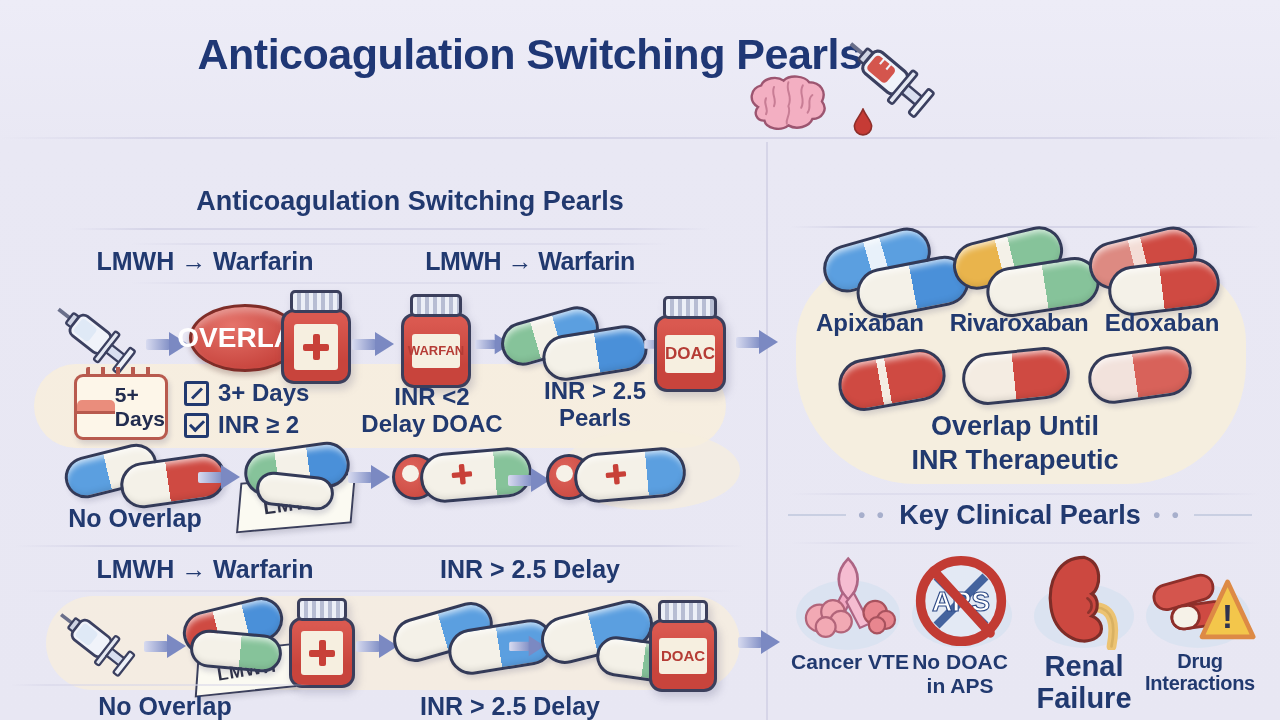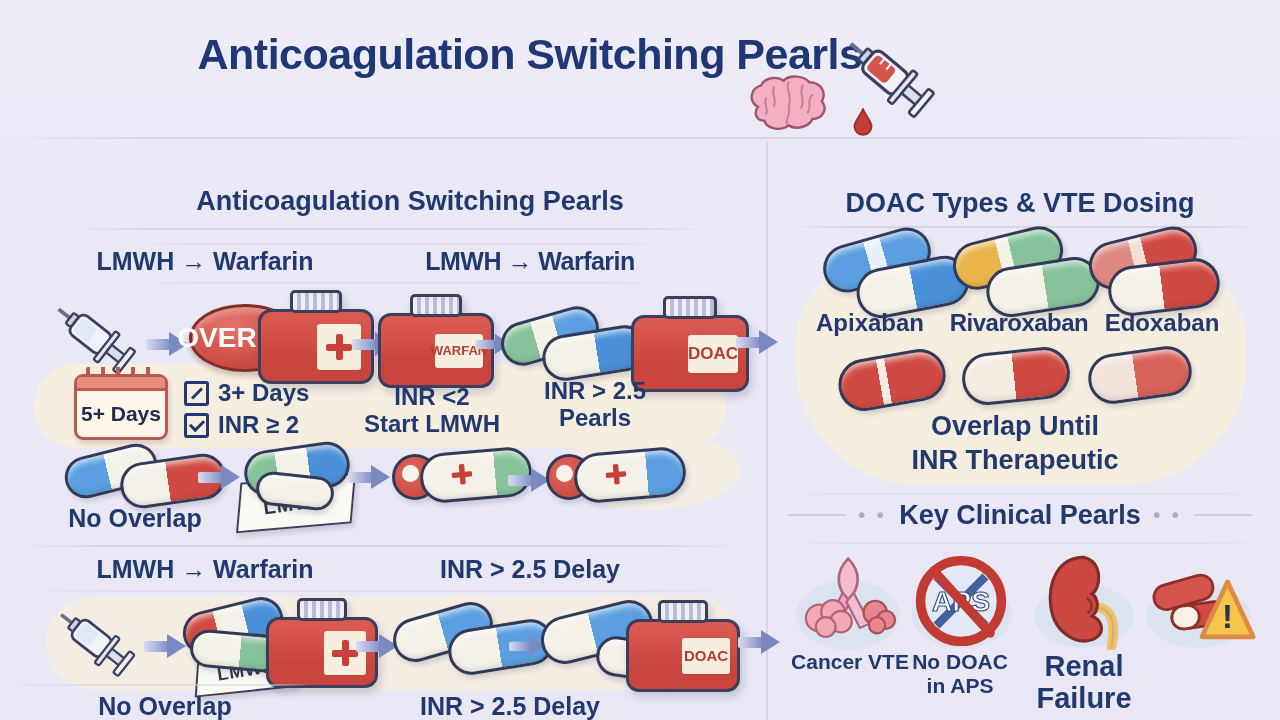--- a/index.html
+++ b/index.html
@@ -17,35 +17,35 @@
   .rpill{position:absolute;border-radius:50%;background:radial-gradient(circle at 38% 35%,#de655c,#c8443c);border:3px solid #333a58;box-shadow:2px 4px 5px rgba(70,70,110,.18);}
   .rpill::after{content:"";position:absolute;left:7px;top:8px;width:17px;height:17px;border-radius:50%;background:#f6f2e8;}
   .cross{position:absolute;width:26px;height:26px;}
   .cross::before{content:"";position:absolute;left:10px;top:0;width:7px;height:26px;background:#c84038;border-radius:2px;}
   .cross::after{content:"";position:absolute;top:10px;left:0;width:26px;height:7px;background:#c84038;border-radius:2px;}
   .cross.sm{transform:scale(.78);}
   .bottle{position:absolute;display:flex;flex-direction:column;align-items:center;filter:drop-shadow(3px 5px 4px rgba(70,70,110,.22));}
   .bottle .cap-top{width:72%;height:17px;border:3px solid #3b3f5c;border-radius:5px;
     background:repeating-linear-gradient(90deg,#eceff7 0 4px,#b7bdd3 4px 8px);z-index:2;}
   .bottle .bbody{width:100%;flex:1;margin-top:-4px;border:3px solid #3b3f5c;border-radius:13px;
-    background:linear-gradient(180deg,#da5950 8%,#c8443c 70%);display:flex;align-items:center;justify-content:center;padding-left:46px;}
+    background:linear-gradient(180deg,#da5950 8%,#c8443c 70%);display:flex;align-items:center;justify-content:center;}
   .bottle .blabel{background:#f6efe0;border-radius:3px;display:flex;align-items:center;justify-content:center;font-weight:bold;color:#b53c35;}
   .arrow{position:absolute;display:flex;align-items:center;}
   .arrow .shaft{width:24px;height:11px;background:linear-gradient(90deg,#d8dbf0,#8290c6);border-radius:2px;}
   .arrow .head{width:0;height:0;border-top:12px solid transparent;border-bottom:12px solid transparent;border-left:19px solid #7b89c2;margin-left:-1px;}
   .oval{position:absolute;border-radius:50%;background:radial-gradient(ellipse at 38% 30%,#e5736a,#c6423b 78%);
     border:3px solid #7e2d28;display:flex;align-items:center;justify-content:center;color:#fff;font-weight:bold;
     box-shadow:0 4px 5px rgba(80,40,40,.25), inset 0 5px 7px rgba(255,255,255,.35);}
   .paper{position:absolute;background:#fbfaf2;border:2px solid #3b3f5c;display:flex;align-items:center;justify-content:center;
     font-weight:bold;color:#2f3247;box-shadow:3px 4px 5px rgba(60,60,90,.18);}
   .checkrow{display:flex;align-items:center;gap:9px;font-weight:bold;color:#21396f;}
   .cb{width:19px;height:19px;border:3px solid #21396f;border-radius:3px;display:flex;align-items:center;justify-content:center;flex:0 0 auto;}
   .tick{width:11px;height:6px;border-left:3px solid #21396f;border-bottom:3px solid #21396f;transform:rotate(-45deg) translate(1px,-1px);}
   .slash{width:14px;height:3px;background:#21396f;transform:rotate(-45deg);}
-  .calendar{position:absolute;background:#fdf6e9;border:3px solid #b85a4e;border-radius:9px;display:flex;flex-direction:column;align-items:center;box-shadow:2px 4px 5px rgba(70,70,110,.18);}
+  .calendar{position:absolute;background:#fdf6e9;border:3px solid #b85a4e;border-radius:9px;display:flex;align-items:center;box-shadow:2px 4px 5px rgba(70,70,110,.18);}
   .cal-top{width:100%;height:14px;background:#ea8d7c;border-bottom:3px solid #b85a4e;border-radius:5px 5px 0 0;box-sizing:border-box;}
   .cal-rings{position:absolute;top:-10px;left:9px;right:9px;height:10px;
     background:repeating-linear-gradient(90deg,#b85a4e 0 4px,rgba(0,0,0,0) 4px 15px);border-radius:2px;}
   .cal-text{flex:1;display:flex;align-items:center;font-weight:bold;color:#222c4f;}
   .mline{display:inline-block;height:3px;background:#9c3642;border-radius:2px;vertical-align:middle;}
   .halo{position:absolute;background:#dbe3f1;border-radius:50%;}
   .pline{display:inline-block;height:2px;width:58px;background:#c9cfe2;vertical-align:middle;}
   .pdots{color:#a7afcc;font-weight:bold;letter-spacing:3px;font-size:20px;vertical-align:middle;}
 </style>
 </head>
@@ -168,21 +168,21 @@
     </div>
     <div class="checkrow" style="font-size:24px;">
       <span class="cb">
           <span class="tick"></span>
         </span>
       <span>INR ≥ 2</span>
     </div>
   </div>
   <div class="abs txt" style="left:347px;top:384px;width:170px;font-size:24px;">
     <div>INR &lt;2</div>
-    <div>Start LMWH</div>
+    <div>Delay DOAC</div>
   </div>
   <div class="abs txt" style="left:520px;top:378px;width:150px;font-size:24px;">
     <div>INR &gt; 2.5</div>
     <div>Pearls</div>
   </div>
 
   <span class="cap" style="left:64px;top:450px;width:88px;height:36px;transform:rotate(-14deg);background:linear-gradient(90deg,#5b9fe0 0 46%,#f4f1e8 46%);"></span>
   <span class="cap" style="left:120px;top:458px;width:100px;height:40px;transform:rotate(-8deg);background:linear-gradient(90deg,#f4f1e8 0 45%,#cf4a42 45%);"></span>
   <div class="abs txt" style="left:40px;top:504px;width:190px;font-size:25px;">No Overlap</div>
   <span class="arrow" style="left:198px;top:465px;">
@@ -273,21 +273,20 @@
       <span class="shaft"></span>
       <span class="head"></span>
     </span>
 
   <div class="hline soft" style="left:10px;top:684px;width:300px;"></div>
   <div class="abs txt" style="left:60px;top:692px;width:210px;font-size:25px;">No Overlap</div>
   <div class="abs txt" style="left:370px;top:692px;width:280px;font-size:25px;">INR &gt; 2.5 Delay</div>
 
   <div class="blob" style="left:796px;top:262px;width:450px;height:222px;border-radius:80px 80px 120px 120px;opacity:.95;"></div>
 
-  <div class="abs txt" style="left:790px;top:188px;width:460px;font-size:27px;">DOAC Types &amp; VTE Dosing</div>
   <div class="hline" style="left:790px;top:226px;width:470px;"></div>
 
   <span class="cap" style="left:822px;top:236px;width:104px;height:42px;transform:rotate(-16deg);background:linear-gradient(90deg,#5b9fe0 0 42%,#e8f1fa 42% 58%,#5b9fe0 58%);"></span>
   <span class="cap" style="left:856px;top:262px;width:108px;height:44px;transform:rotate(-11deg);background:linear-gradient(90deg,#f4f1e8 0 50%,#4a90d9 50%);"></span>
 
   <span class="cap" style="left:952px;top:234px;width:106px;height:42px;transform:rotate(-14deg);background:linear-gradient(90deg,#e9b44c 0 42%,#f4f1e8 42% 54%,#86c39a 54%);"></span>
   <span class="cap" style="left:986px;top:262px;width:108px;height:44px;transform:rotate(-9deg);background:linear-gradient(90deg,#f4f1e8 0 52%,#86c39a 52%);"></span>
 
   <span class="cap" style="left:1088px;top:234px;width:104px;height:42px;transform:rotate(-14deg);background:linear-gradient(90deg,#dd8a82 0 40%,#f3ddd6 40% 52%,#cf4a42 52%);"></span>
   <span class="cap" style="left:1108px;top:262px;width:106px;height:44px;transform:rotate(-7deg);background:linear-gradient(90deg,#f4f1e8 0 48%,#cf4a42 48%);"></span>
@@ -356,14 +355,15 @@
     <rect x="8" y="26" width="66" height="27" rx="13.5" fill="#d4554d" stroke="#8e2f2a" stroke-width="3" transform="rotate(-16 41 40)"></rect>
     <rect x="28" y="52" width="60" height="25" rx="12.5" fill="#cf4a42" stroke="#8e2f2a" stroke-width="3" transform="rotate(-8 58 64)"></rect>
     <rect x="28" y="52" width="30" height="25" rx="12.5" fill="#f6f2e8" stroke="#8e2f2a" stroke-width="3" transform="rotate(-8 58 64)"></rect>
     <path d="M89,28 L117,88 L61,88 Z" fill="#f3c64b" stroke="#dd8a45" stroke-width="5" stroke-linejoin="round"></path>
     <text x="89" y="78" text-anchor="middle" font-size="36" font-weight="bold" fill="#2e3350" font-family="Liberation Sans, DejaVu Sans, sans-serif">!</text>
   </svg>
 
   <div class="abs txt" style="left:784px;top:650px;width:132px;font-size:21px;">Cancer VTE</div>
   <div class="abs txt" style="left:904px;top:650px;width:112px;font-size:21px;">No DOAC in APS</div>
   <div class="abs txt" style="left:1018px;top:650px;width:132px;font-size:29px;">Renal Failure</div>
+  <div class="abs txt" style="left:1138px;top:650px;width:124px;font-size:20px;letter-spacing:-0.3px;">Drug Interactions</div>
 
 </div>
 
 </body></html>

